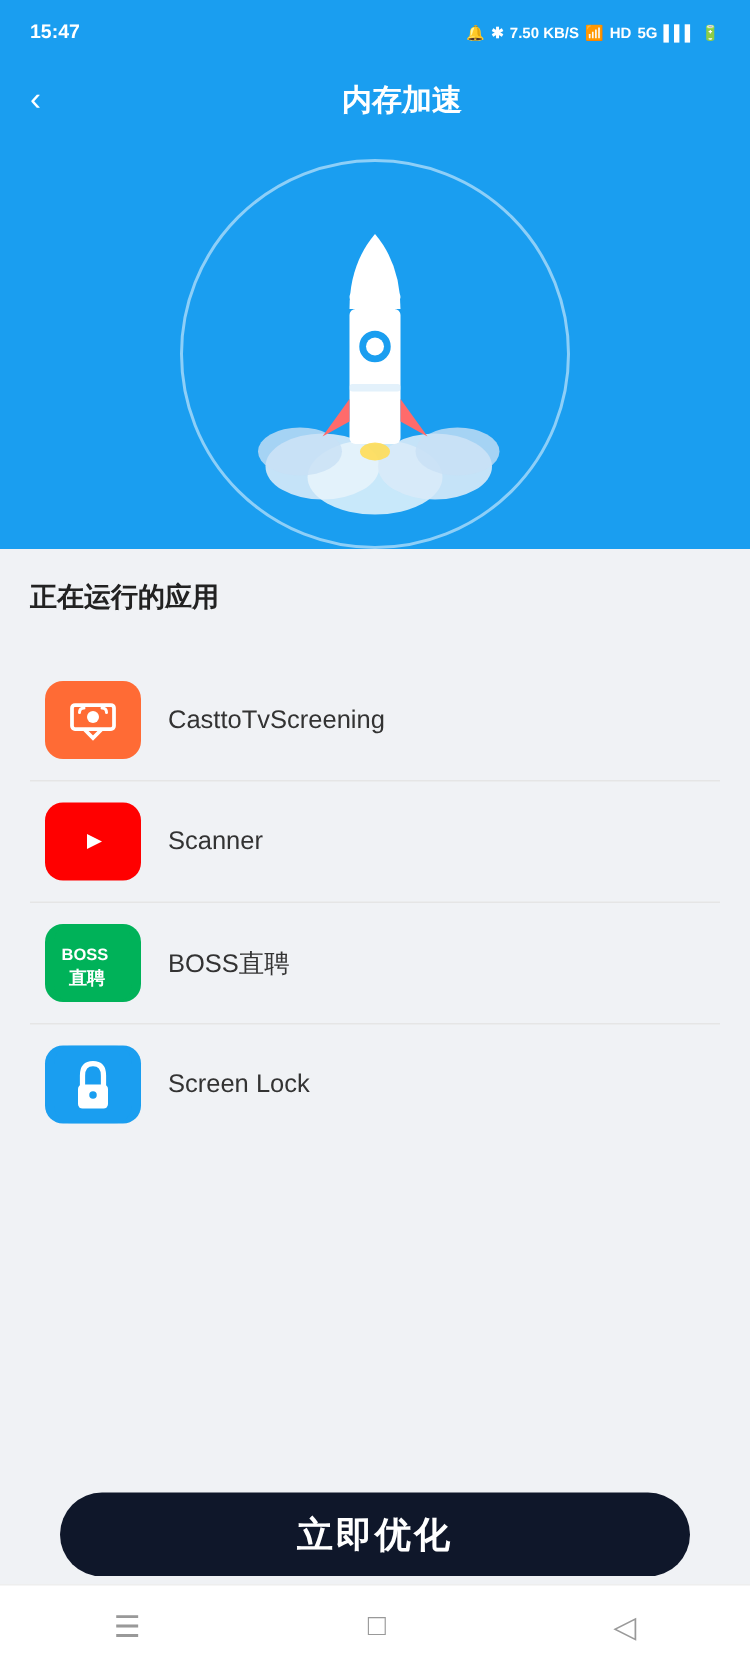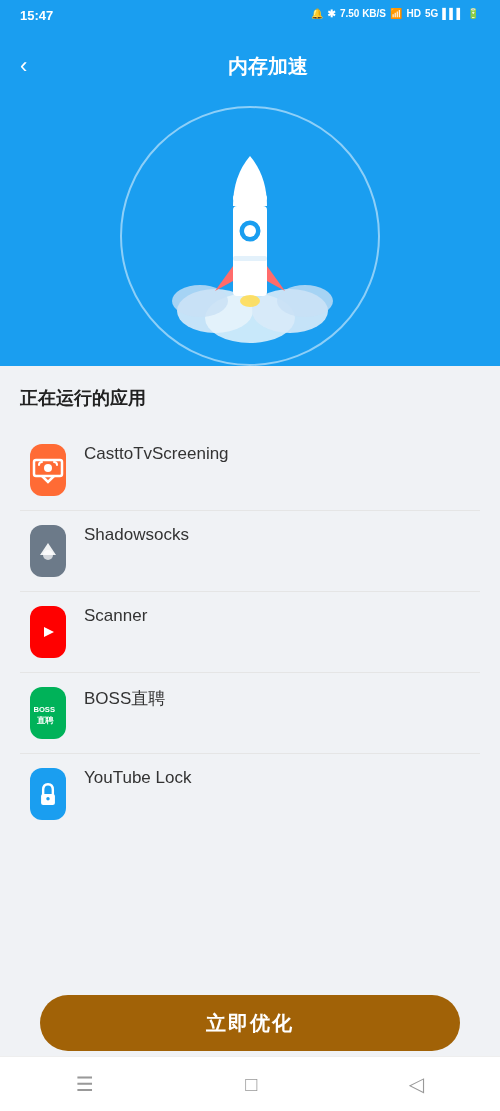--- a/index.html
+++ b/index.html
@@ -11,21 +11,21 @@
       overflow: hidden;
       position: relative;
     }
 
     
     .status-bar {
       background: #1a9ef0;
       color: white;
       display: flex;
       justify-content: space-between;
-      align-items: flex-start;
+      align-items: flex-end;
       padding: 8px 20px;
       height: 36px;
       font-size: 13px;
       font-weight: 600;
     }
     .status-right {
       display: flex;
       align-items: center;
       gap: 4px;
       font-size: 10px;
@@ -81,42 +81,42 @@
     .main-content {
       background: #f0f2f5;
       flex: 1;
       padding: 20px 20px 100px;
     }
 
     .section-title {
       font-size: 18px;
       font-weight: 700;
       color: #222;
-      margin-bottom: 20px;
+      margin-bottom: 30px;
     }
 
     
     .app-list {
       display: flex;
       flex-direction: column;
       gap: 0;
     }
     .app-item {
       display: flex;
-      align-items: flex-start;
+      align-items: center;
       padding: 14px 10px;
       background: transparent;
       border-bottom: 1px solid #e5e5e5;
       cursor: pointer;
     }
     .app-item:last-child {
       border-bottom: none;
     }
     .app-icon {
-      width: 36px;
+      width: 64px;
       height: 52px;
       border-radius: 12px;
       margin-right: 18px;
       display: flex;
       align-items: center;
       justify-content: center;
       flex-shrink: 0;
       overflow: hidden;
     }
     .app-name {
@@ -151,25 +151,25 @@
     }
 
     
     .optimize-btn {
       position: fixed;
       bottom: 60px;
       left: 50%;
       transform: translateX(-50%);
       width: 420px;
       height: 56px;
-      background: #a16207;
+      background: #0f172a;
       color: white;
       border: none;
       border-radius: 30px;
-      font-size: 20px;
+      font-size: 24px;
       font-weight: 600;
       cursor: pointer;
       letter-spacing: 2px;
     }
 
     
     .bottom-nav {
       position: fixed;
       bottom: 0;
       left: 0;
@@ -250,29 +250,20 @@
           <rect x="4" y="8" width="28" height="16" rx="2" fill="none" stroke="white" stroke-width="2.5"></rect>
           <path d="M12 24 L18 30 L24 24" fill="none" stroke="white" stroke-width="2.5"></path>
           <circle cx="18" cy="16" r="4" fill="white"></circle>
           <path d="M9 13 Q9 10 12 10" stroke="white" stroke-width="2" fill="none" stroke-linecap="round"></path>
           <path d="M27 13 Q27 10 24 10" stroke="white" stroke-width="2" fill="none" stroke-linecap="round"></path>
         </svg>
       </div>
       <span class="app-name">CasttoTvScreening</span>
     </div>
 
-    <div class="app-item">
-      <div class="app-icon icon-shadowsocks">
-        <svg width="36" height="36" viewBox="0 0 36 36">
-          <path d="M10 22 L18 10 L26 22 Z" fill="white" opacity="0.9"></path>
-          <circle cx="18" cy="22" r="5" fill="white" opacity="0.7"></circle>
-        </svg>
-      </div>
-      <span class="app-name">Shadowsocks</span>
-    </div>
 
     <div class="app-item">
       <div class="app-icon icon-youtube">
         <svg width="36" height="36" viewBox="0 0 36 36">
           <rect x="3" y="9" width="30" height="18" rx="5" fill="#ff0000"></rect>
           <polygon points="14,13 14,23 24,18" fill="white"></polygon>
         </svg>
       </div>
       <span class="app-name">Scanner</span>
     </div>
@@ -292,21 +283,21 @@
     <div class="app-item">
       <div class="app-icon icon-screenlock">
         <svg width="52" height="52" viewBox="0 0 52 52">
           <rect width="52" height="52" rx="12" fill="#1a9ef0"></rect>
 
           <rect x="16" y="26" width="20" height="16" rx="3" fill="white"></rect>
           <path d="M19 26 L19 20 Q19 12 26 12 Q33 12 33 20 L33 26" fill="none" stroke="white" stroke-width="3.5" stroke-linecap="round"></path>
           <circle cx="26" cy="33" r="2.5" fill="#1a9ef0"></circle>
         </svg>
       </div>
-      <span class="app-name">YouTube Lock</span>
+      <span class="app-name">Screen Lock</span>
     </div>
 
   </div>
 </div>
 
 <button class="optimize-btn">立即优化</button>
 
 <div class="bottom-nav">
   <span class="nav-icon">☰</span>
   <span class="nav-icon">□</span>

